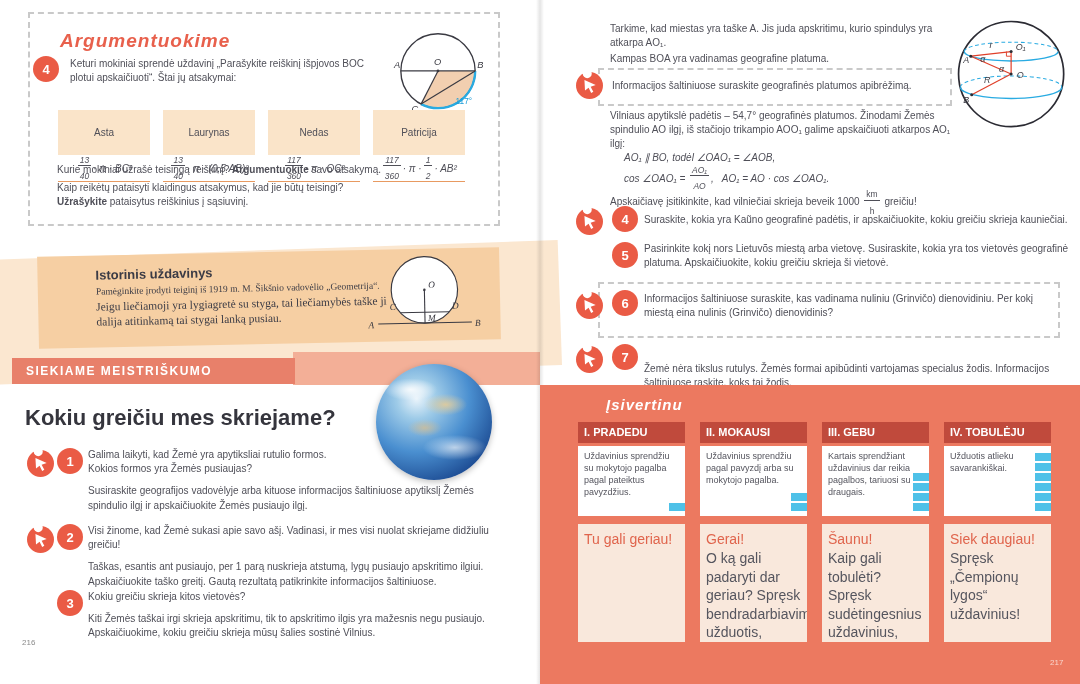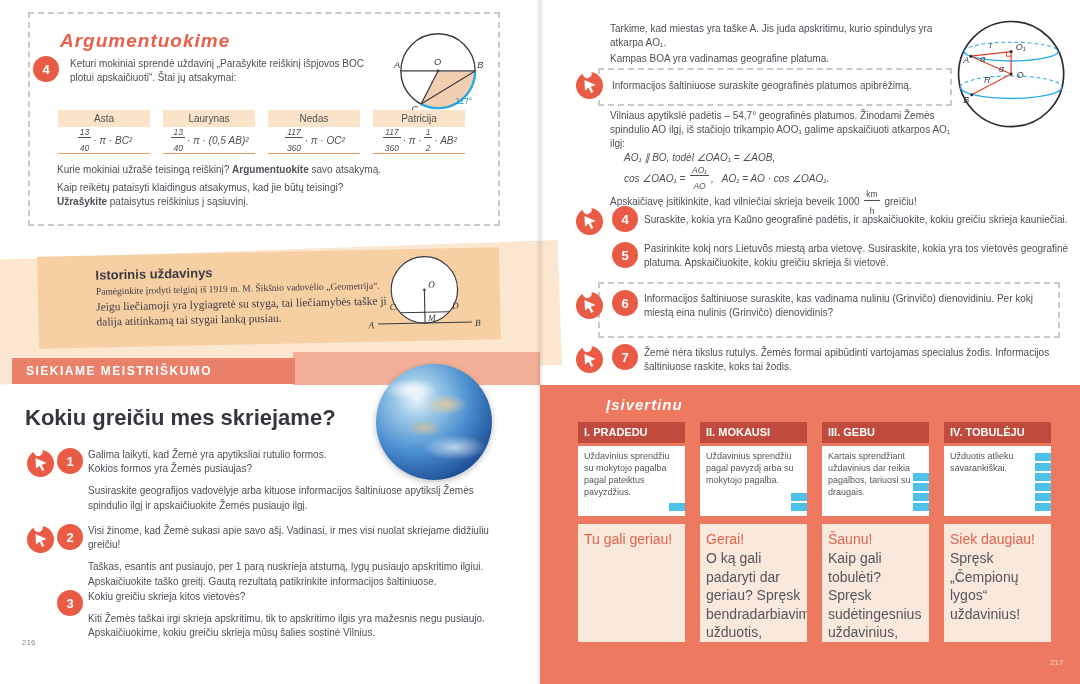--- a/index.html
+++ b/index.html
@@ -18,21 +18,21 @@
   .frac{display:inline-flex;flex-direction:column;align-items:center;vertical-align:middle;
         line-height:1;font-size:8.5px;margin:0 2px;}
   .frac .fr-num{border-bottom:1px solid currentColor;padding:0 2px 1px;}
   .frac .fr-den{padding-top:6px;}
   .hand{font-style:italic;font-weight:bold;letter-spacing:1px;}
 
   
   .argue-head{font-size:19px;color:#e8604c;}
   .stud-table{display:flex;gap:13px;}
   .stud-col{width:92px;}
-  .stud-name{background:#fae4c9;text-align:center;font-size:10px;padding:3px 0;color:#4f4f58;}
+  .stud-name{background:#fae4c9;text-align:center;font-size:10px;padding:17px 0;color:#4f4f58;}
   .stud-formula{height:26px;display:flex;align-items:center;justify-content:center;
                 font-size:10px;font-style:italic;border-bottom:1.5px solid #e89a61;}
   .historic-wedge{background:#fbe7d0;transform:rotate(-2deg);}
   .historic-box{background:#f6cfa3;transform:rotate(-1.2deg);color:#3b3b45;}
   .historic-box h3{margin:0 0 4px 0;font-size:13px;color:#3b3b45;}
   .serif{font-family:"Liberation Serif",serif;}
   .banner{background:#e8806a;color:#fff;font-weight:bold;font-size:12px;letter-spacing:1.5px;
           line-height:26px;padding-left:14px;}
   .banner-light{background:#f3af97;}
   .earth{border-radius:50%;
@@ -290,21 +290,21 @@
       <p class="body-text" style="margin-left:68px;width:400px;">Informacijos šaltiniuose suraskite, kas vadinama nuliniu (Grinvičo) dienovidiniu. Per kokį miestą eina nulinis (Grinvičo) dienovidinis?</p>
     </div>
 
     <div class="abs" style="left:36px;top:346px;width:500px;">
       <svg class="click-icon abs" style="left:0;top:0;" viewBox="0 0 24 24">
         <circle cx="12" cy="12" r="12" fill="#ea5b45"></circle>
           <circle cx="10" cy="1.5" r="4" fill="#ffffff"></circle>
         <path d="M7.5 7 L17.5 11.6 L13 13 L15.4 17.6 L13.5 18.6 L11.2 14 L8 16.4 Z" fill="#ffffff"></path>
       </svg>
       <div class="num-badge abs" style="left:36px;top:-2px;">7</div>
-      <p class="body-text" style="margin-left:68px;width:435px;">Žemė nėra tikslus rutulys. Žemės formai apibūdinti vartojamas specialus žodis. Informacijos šaltiniuose raskite, koks tai žodis.</p>
+      <p class="body-text" style="margin-left:68px;width:435px;margin-top:16px;">Žemė nėra tikslus rutulys. Žemės formai apibūdinti vartojamas specialus žodis. Informacijos šaltiniuose raskite, koks tai žodis.</p>
     </div>
 
     <div class="abs salmon-bg" style="left:0;top:385px;width:540px;height:299px;"></div>
 
     <div class="abs hand sc-head" style="left:66px;top:396px;">Įsivertinu</div>
 
     <div class="sc-col" style="left:38px;top:422px;">
       <div class="sc-header">I. PRADEDU</div>
       <div class="sc-card">
         <span>Uždavinius sprendžiu su mokytojo pagalba pagal pateiktus pavyzdžius.</span>

